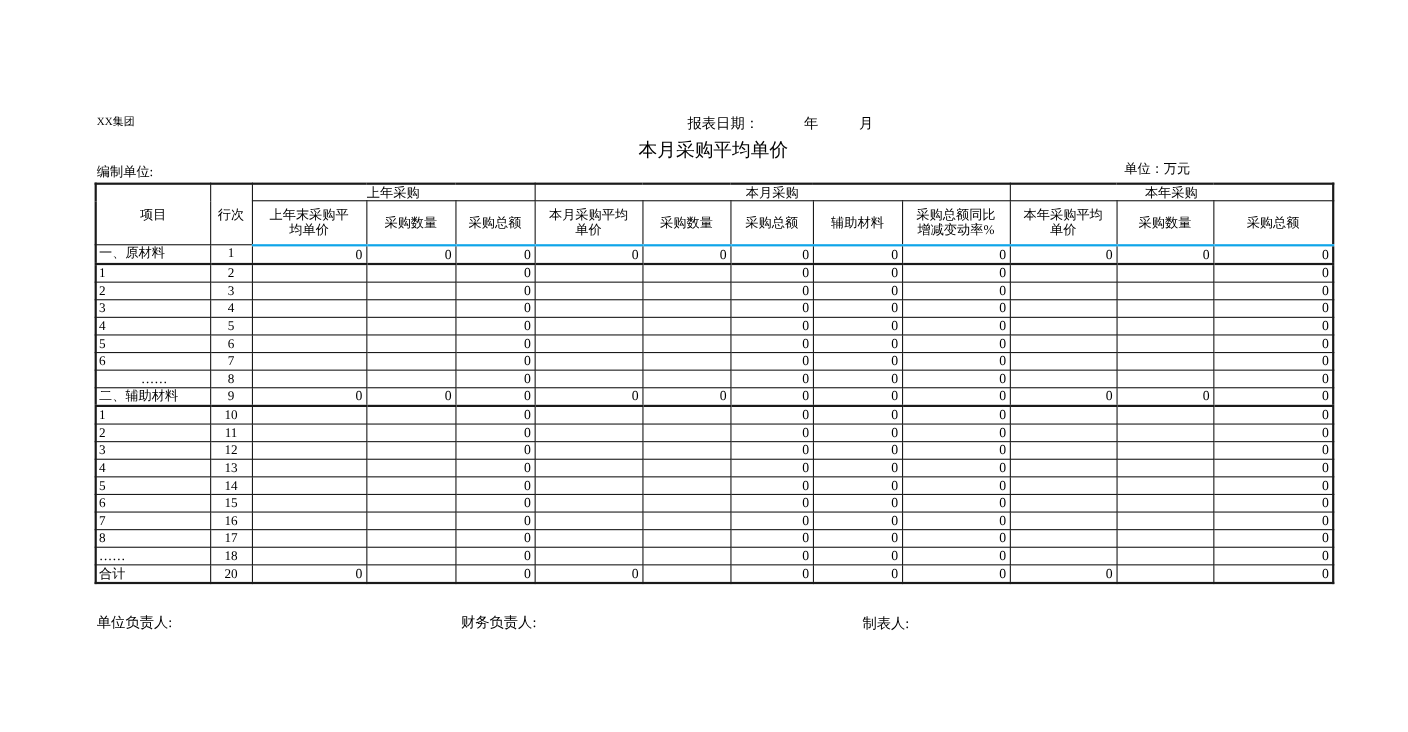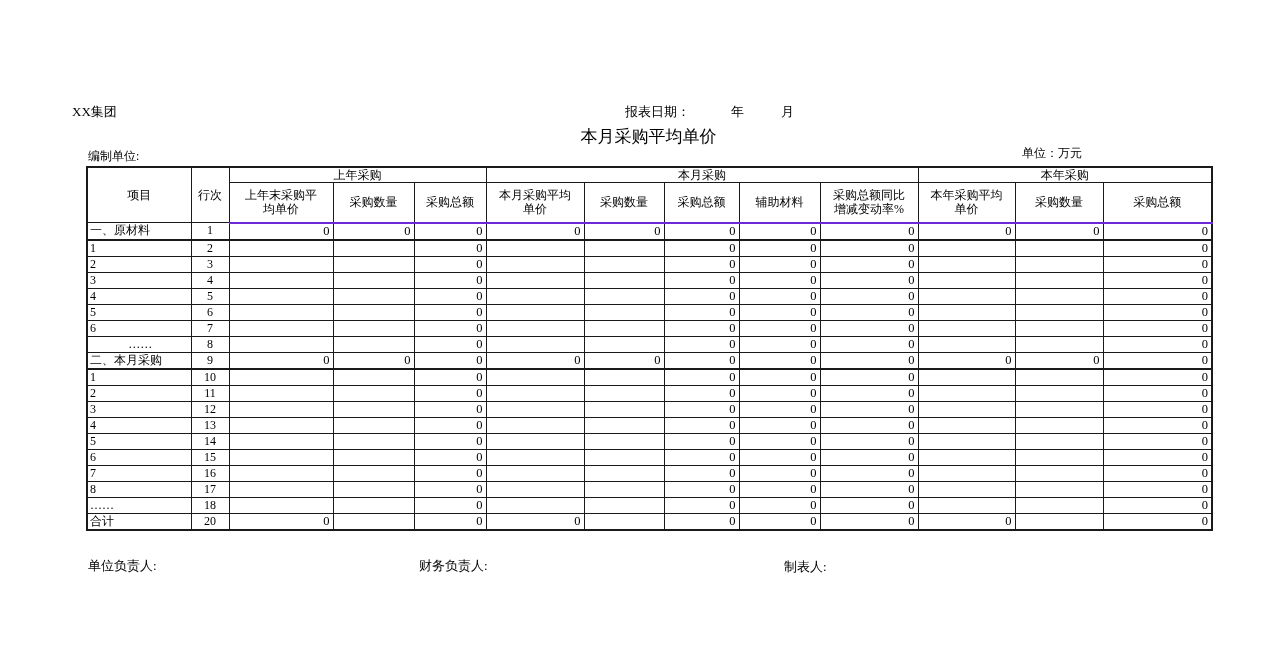--- a/index.html
+++ b/index.html
@@ -4,22 +4,22 @@
 <style>
   * { box-sizing: border-box; margin: 0; padding: 0; }
   html, body { width: 1280px; height: 665px; background: #ffffff; }
   body {
     position: relative;
     font-family: "Liberation Serif", "DejaVu Serif", serif;
     color: #000000;
     overflow: hidden;
   }
   .company {
-    position: absolute; left: 72px; top: 103px;
-    font-size: 13px; line-height: 17px;
+    position: absolute; left: 88px; top: 103px;
+    font-size: 10px; line-height: 17px;
   }
   .report-date {
     position: absolute; left: 625px; top: 103px;
     font-size: 13px; line-height: 17px;
   }
   .report-date .year { margin-left: 41px; }
   .report-date .month { margin-left: 37px; }
   .doc-title {
     position: absolute; left: 86px; top: 126px; width: 1125px;
     text-align: center; font-size: 17px; line-height: 22px;
@@ -41,21 +41,21 @@
   th, td {
     border: 1px solid #1a1a1a;
     font-weight: normal;
     font-size: 12px;
     overflow: hidden;
   }
   thead th { text-align: center; vertical-align: middle; padding: 0 2px; margin-top: 32px; }
   thead tr.h1 th { height: 15px; line-height: 14px; }
   thead tr.h2 th { height: 40px; line-height: 14px; }
   thead tr.h2 th.w { padding: 0 10px; }
-  thead tr.h2 th { border-bottom: 2px solid #6d28d9; }
+  thead tr.h2 th { border-bottom: 2px solid #0ea5e9; }
   tbody td { height: 16px; line-height: 15px; padding: 0; }
   tbody tr.section td { border-bottom: 2px solid #1a1a1a; }
   td.label { text-align: left; padding-left: 2px; font-size: 12px; }
   td.label.center { text-align: center; }
   td.line { text-align: center; }
   td.val { text-align: right; padding-right: 3px; font-size: 12.5px; }
   .footer-line { position: absolute; top: 557px; left: 0; width: 1280px; font-size: 13px; line-height: 17px; }
   .footer-line .f1 { position: absolute; left: 88px; top: 0; }
   .footer-line .f2 { position: absolute; left: 419px; top: 0; }
   .footer-line .f3 { position: absolute; left: 761px; top: 1px; margin-left: 23px; }
@@ -226,21 +226,21 @@
         <td class="val"></td>
         <td class="val"></td>
         <td class="val">0</td>
         <td class="val">0</td>
         <td class="val">0</td>
         <td class="val"></td>
         <td class="val"></td>
         <td class="val">0</td>
       </tr>
       <tr class="section">
-        <td class="label">二、本月采购</td>
+        <td class="label">二、辅助材料</td>
         <td class="line">9</td>
         <td class="val">0</td>
         <td class="val">0</td>
         <td class="val">0</td>
         <td class="val">0</td>
         <td class="val">0</td>
         <td class="val">0</td>
         <td class="val">0</td>
         <td class="val">0</td>
         <td class="val">0</td>

